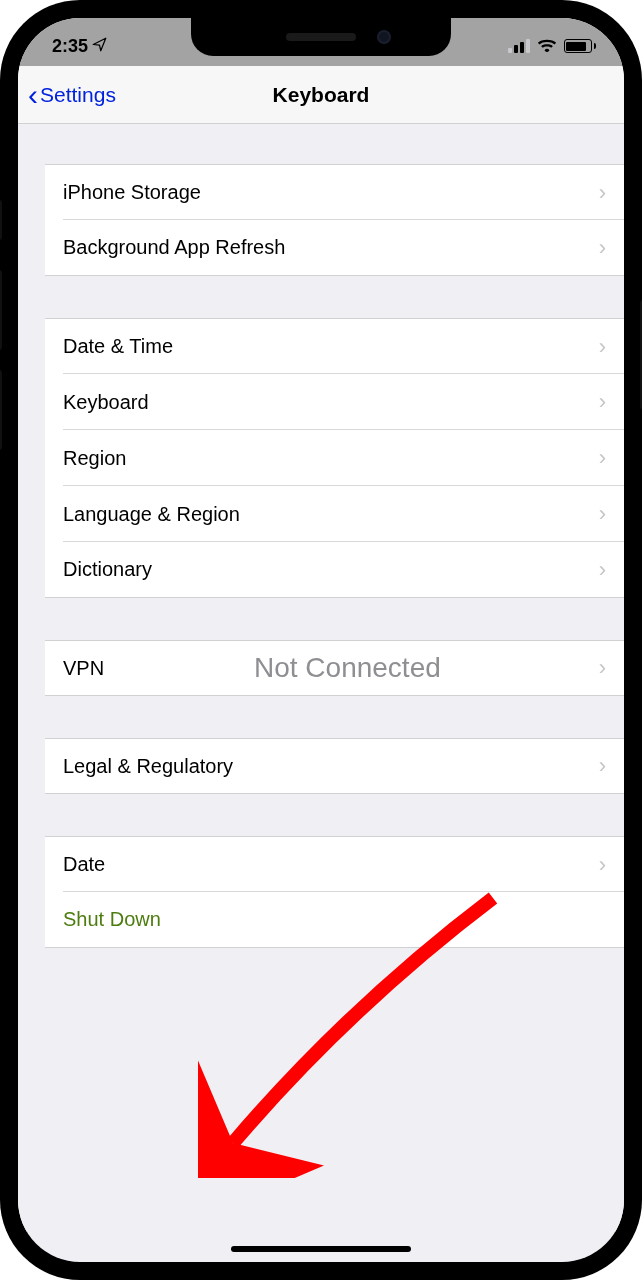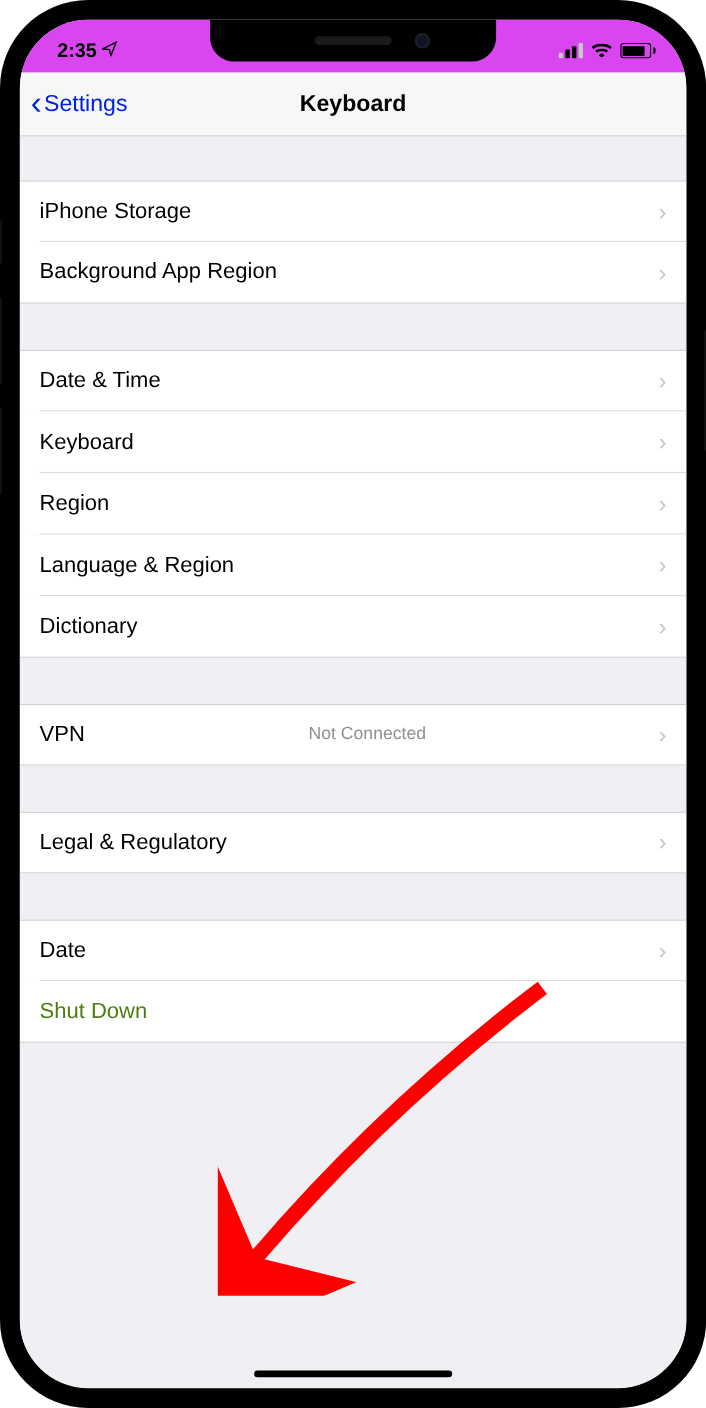--- a/index.html
+++ b/index.html
@@ -64,21 +64,21 @@
   .side-btn.left3 { left:-4px; top:370px; width:6px; height:80px; }
   .side-btn.right1 { right:-4px; top:300px; width:6px; height:110px; }
 
   .status-bar {
     position: relative;
     height: 48px;
     display: flex;
     justify-content: space-between;
     align-items: center;
     padding: 8px 28px 0 28px;
-    background: #d946ef;
+    background: #a3a3a3;
     font-size: 18px;
     font-weight: 600;
     color: #000;
   }
   .status-left { display:flex; align-items:center; gap:4px; padding-left: 6px;}
   .status-right { display:flex; align-items:center; gap:7px; }
   .loc-arrow { display:inline-block; }
   .nav-bar {
     position: relative;
     height: 58px;
@@ -104,21 +104,21 @@
     font-weight:400;
     line-height:1;
   }
   .nav-back .lbl { }
   .nav-title { font-size: 21px; font-weight:600; color:#000; }
   .content {
     background: #efeff4;
     height: calc(100% - 106px - 30px);
     overflow-y: auto;
   }
-  .group { margin-top: 42px; }
+  .group { margin-top: 42px; padding-left: 27px; }
   .group.first { margin-top: 40px; }
   .row {
     position: relative;
     background:#fff;
     min-height: 56px;
     padding: 0 18px;
     display:flex;
     align-items:center;
     font-size: 20px;
     color:#000;
@@ -135,21 +135,21 @@
     background:#d9d9dc;
   }
   .row .chevron {
     margin-left:auto;
     color:#c6c6c9;
     font-size:22px;
   }
   .row .detail {
     margin-left:auto;
     color:#8e8e93;
-    font-size:16px;
+    font-size:28px;
     padding-right: 8px;
   }
   .row.link { color:#4d7c0f; }
   .home-indicator {
     position:absolute;
     bottom: 10px;
     left:50%;
     transform:translateX(-50%);
     width: 180px;
     height:6px;
@@ -226,21 +226,21 @@
       <span class="nav-title">Keyboard</span>
     </div>
 
     <div class="content">
       <div class="group first">
         <div class="row">
           <span>iPhone Storage</span>
           <span class="chevron">›</span>
         </div>
         <div class="row">
-          <span>Background App Region</span>
+          <span>Background App Refresh</span>
           <span class="chevron">›</span>
         </div>
       </div>
 
       <div class="group">
         <div class="row">
           <span>Date &amp; Time</span>
           <span class="chevron">›</span>
         </div>
         <div class="row">

